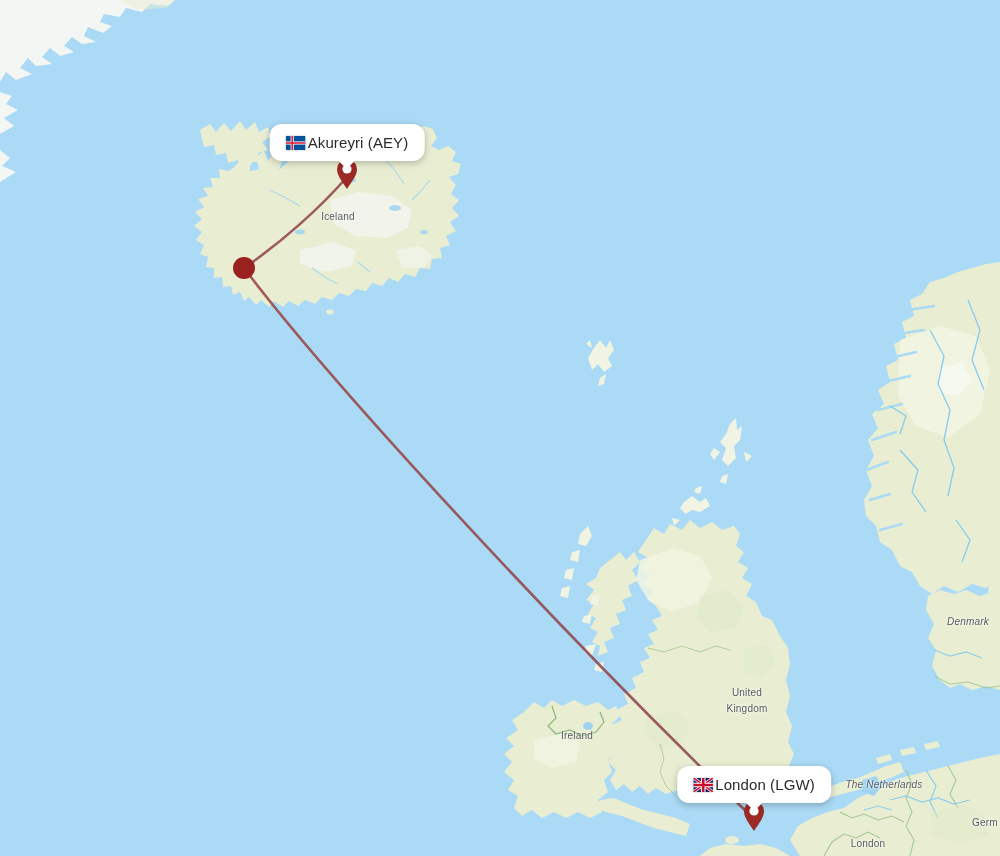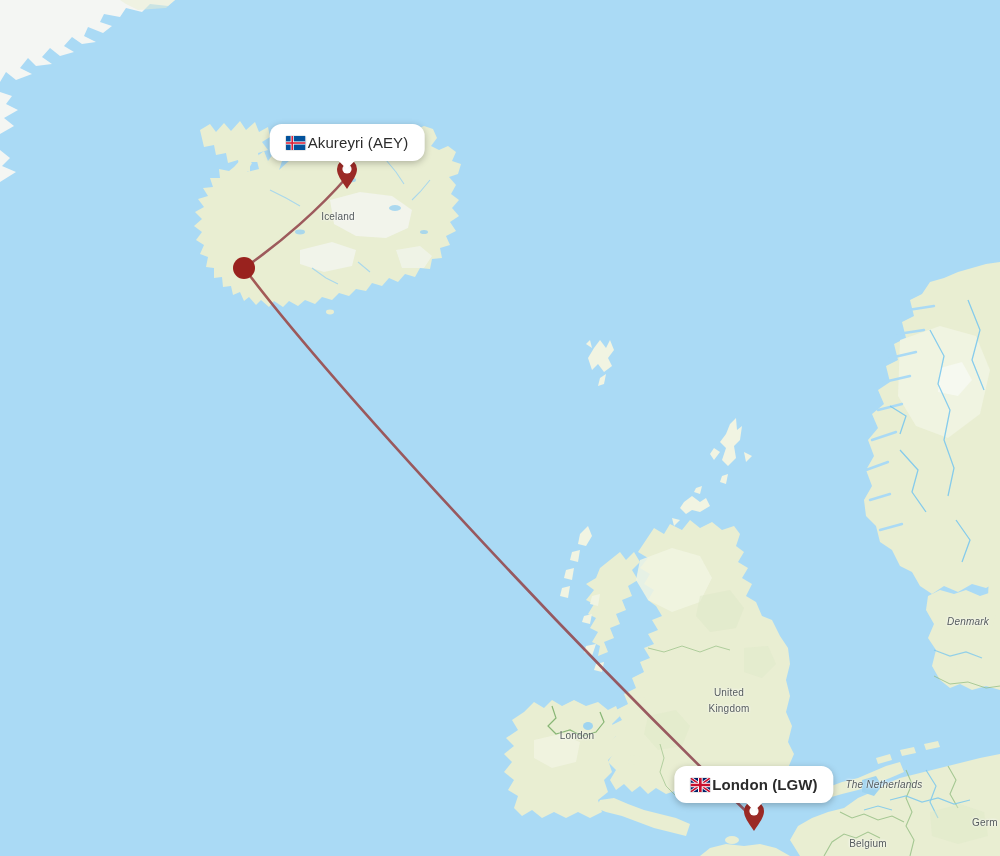--- a/index.html
+++ b/index.html
@@ -311,47 +311,47 @@
       <circle cx="347" cy="169" r="4.6" fill="#ffffff"></circle>
     </g>
     <g>
       <path d="M754,831 C748,822 744,817 744,811 a10,10 0 0 1 20,0 c0,6 -4,11 -10,20 Z" fill="#9b2a26"></path>
       <circle cx="754" cy="811" r="4.6" fill="#ffffff"></circle>
     </g>
   </svg>
 
   <div class="place-label" style="left:338px;top:209px;transform:translate(-50%,0);">Iceland</div>
 
-  <div class="place-label" style="left:577px;top:728px;transform:translate(-50%,0);">London</div>
-
-  <div class="place-label" style="left:729px;top:685px;transform:translate(-50%,0);">United
+  <div class="place-label" style="left:577px;top:728px;transform:translate(-50%,0);">Ireland</div>
+
+  <div class="place-label" style="left:747px;top:685px;transform:translate(-50%,0);">United
 Kingdom</div>
 
   <div class="place-label" style="left:968px;top:614px;transform:translate(-50%,0);font-style:italic;">Denmark</div>
 
   <div class="place-label" style="left:884px;top:777px;transform:translate(-50%,0);font-style:italic;">The Netherlands</div>
 
-  <div class="place-label" style="left:868px;top:836px;transform:translate(-50%,0);">Belgium</div>
+  <div class="place-label" style="left:868px;top:836px;transform:translate(-50%,0);">London</div>
 
   <div class="place-label" style="left:985px;top:815px;transform:translate(-50%,0);">Germ</div>
 
   <div class="dot-marker" style="left:244px;top:268px;"></div>
 
   <div class="tooltip" style="left:347px;top:161px;">
     <svg class="flag" viewBox="0 0 25 18" xmlns="http://www.w3.org/2000/svg">
       <rect width="25" height="18" fill="#02529c"></rect>
       <rect x="0" y="7" width="25" height="4" fill="#ffffff"></rect>
       <rect x="6" y="0" width="4" height="18" fill="#ffffff"></rect>
       <rect x="0" y="8" width="25" height="2" fill="#dc1e35"></rect>
       <rect x="7" y="0" width="2" height="18" fill="#dc1e35"></rect>
     </svg>
     <span class="tooltip-text">Akureyri (AEY)</span>
   </div>
 
-  <div class="tooltip" style="left:754px;top:803px;font-weight:bold;">
+  <div class="tooltip" style="left:754px;top:803px;">
     <svg class="flag" viewBox="0 0 25 18" xmlns="http://www.w3.org/2000/svg">
       <rect width="25" height="18" fill="#012169"></rect>
       <path d="M0,0 L25,18 M25,0 L0,18" stroke="#ffffff" stroke-width="4"></path>
       <path d="M0,0 L25,18 M25,0 L0,18" stroke="#c8102e" stroke-width="2"></path>
       <path d="M12.5,0 V18 M0,9 H25" stroke="#ffffff" stroke-width="6"></path>
       <path d="M12.5,0 V18 M0,9 H25" stroke="#c8102e" stroke-width="3.4"></path>
     </svg>
     <span class="tooltip-text">London (LGW)</span>
   </div>
 

